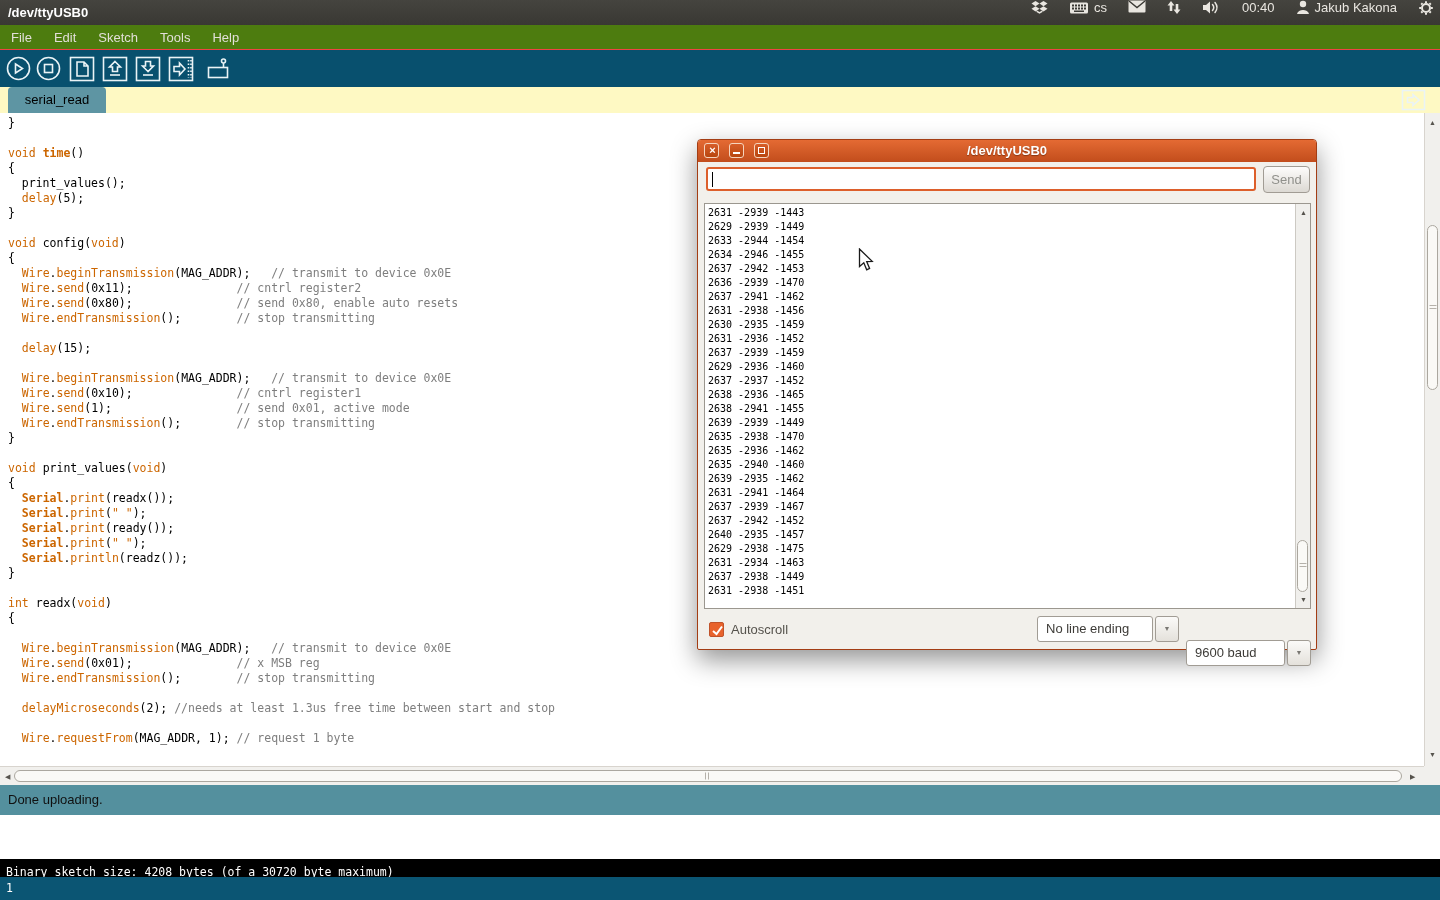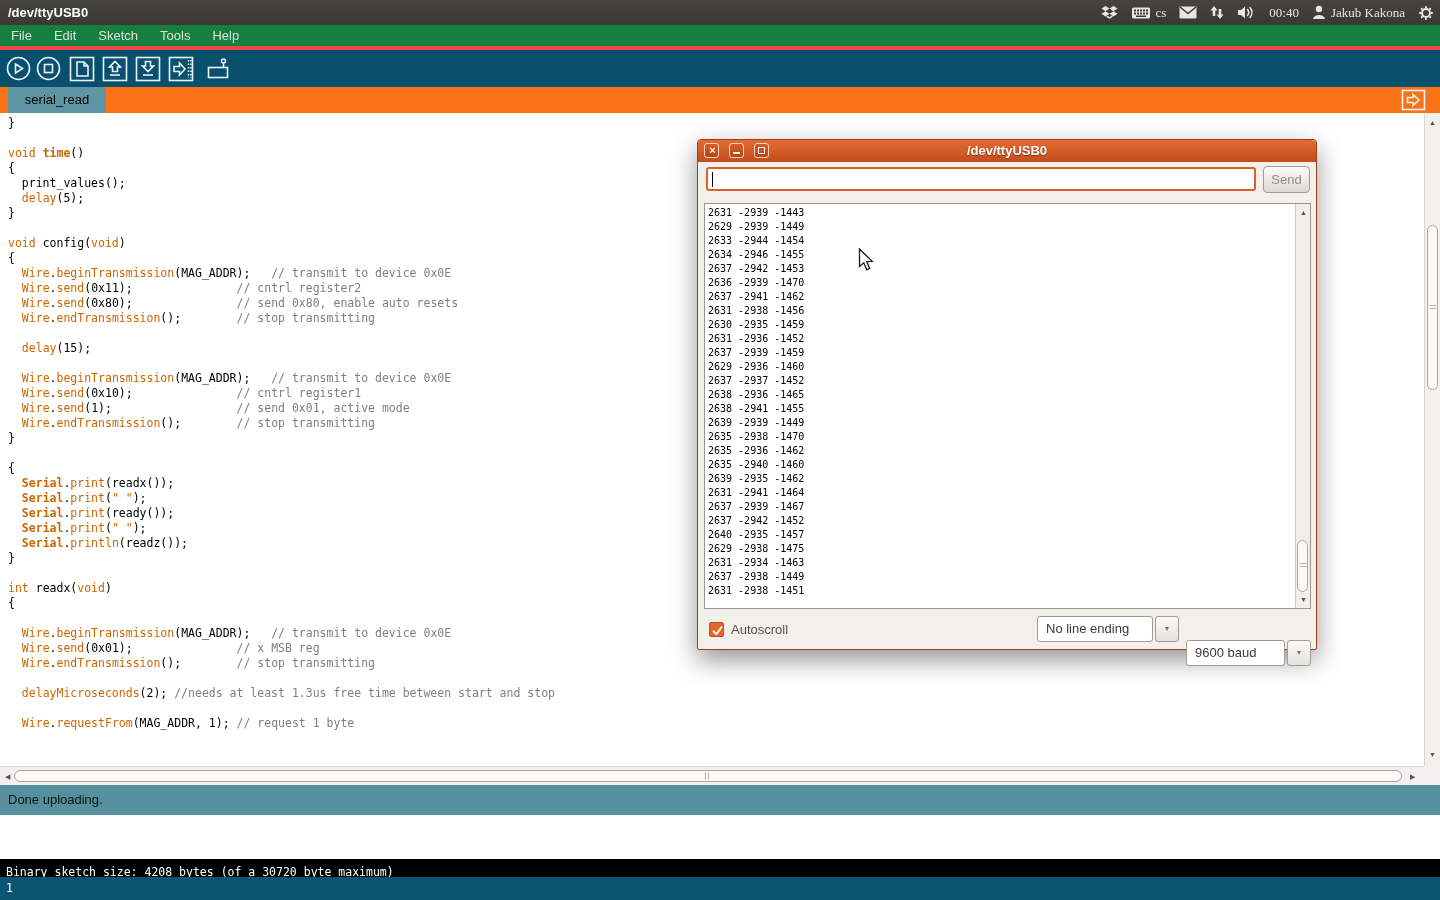--- a/index.html
+++ b/index.html
@@ -5,40 +5,40 @@
   html,body{margin:0;padding:0;background:#000;}
   *{box-sizing:border-box;}
   #screen{position:relative;width:1440px;height:900px;background:#fff;overflow:hidden;
           font-family:"Liberation Sans",sans-serif;padding-left:28px;-webkit-font-smoothing:antialiased;}
 
   
   .panel{position:absolute;left:0;top:0;width:1440px;height:25px;
          background:linear-gradient(#45443f,#393833);display:flex;align-items:center;
          color:#e9e6e0;font-size:13px;}
   .panel-title{font-weight:bold;color:#fff;margin-left:8px;}
-  .tray{position:absolute;right:6px;top:0;height:25px;display:flex;align-items:center;gap:13px;font-family:Liberation Serif, serif;}
+  .tray{position:absolute;right:6px;top:0;height:25px;display:flex;align-items:flex-start;gap:21px;}
   .tray-item{display:flex;align-items:center;gap:5px;color:#e9e6e0;}
   .tray svg{display:block;}
 
   
-  .menubar{position:absolute;left:0;top:25px;width:1440px;height:25px;background:#15803d;
-           border-bottom:4px solid #ef4444;display:flex;align-items:center;padding-left:10px;}
+  .menubar{position:absolute;left:0;top:25px;width:1440px;height:25px;background:#4d7c0f;
+           border-bottom:1px solid #ef4444;display:flex;align-items:center;padding-left:10px;}
   .menu-item{color:#e2dfd8;font-size:13px;padding:0 11px;height:25px;line-height:25px;cursor:default;}
   .menu-item:first-child{padding-left:1px;}
 
   
   .toolbar{position:absolute;left:0;top:50px;width:1440px;height:37px;background:#08506e;
            display:flex;align-items:center;padding-left:5px;}
   .tbtn{margin-right:3px;display:block;}
   .tbtn.sq{margin-left:4px;}
   .tbtn.last{margin-left:9px;}
   .tbtn svg{display:block;}
 
   
-  .tabstrip{position:absolute;left:0;top:87px;width:1440px;height:26px;background:#f97316;}
+  .tabstrip{position:absolute;left:0;top:87px;width:1440px;height:26px;background:#fef9c3;}
   .tab{position:absolute;left:8px;top:0;width:98px;height:26px;background:#5e95a3;
        border-radius:4px 4px 0 0;color:#000;font-size:13px;text-align:center;line-height:26px;}
   .monitor-toggle{position:absolute;right:14px;top:2px;}
 
   
   .editor{position:absolute;left:0;top:113px;width:1424px;height:653px;background:#fff;overflow:hidden;}
   #code-lines{position:absolute;left:8px;top:3px;font-family:"DejaVu Sans Mono",monospace;
               font-size:11.5px;color:#000;}
   .code-line{white-space:pre;height:15px;line-height:15px;}
   .tok-kw{color:#CC6600;}
@@ -279,20 +279,21 @@
         <div class="code-line">  <span class="tok-kw">Wire</span>.<span class="tok-kw">endTransmission</span>();        <span class="tok-cmt">// stop transmitting</span></div>
         <div class="code-line">&nbsp;</div>
         <div class="code-line">  <span class="tok-kw">delay</span>(15);</div>
         <div class="code-line">&nbsp;</div>
         <div class="code-line">  <span class="tok-kw">Wire</span>.<span class="tok-kw">beginTransmission</span>(MAG_ADDR);   <span class="tok-cmt">// transmit to device 0x0E</span></div>
         <div class="code-line">  <span class="tok-kw">Wire</span>.<span class="tok-kw">send</span>(0x10);               <span class="tok-cmt">// cntrl register1</span></div>
         <div class="code-line">  <span class="tok-kw">Wire</span>.<span class="tok-kw">send</span>(1);                  <span class="tok-cmt">// send 0x01, active mode</span></div>
         <div class="code-line">  <span class="tok-kw">Wire</span>.<span class="tok-kw">endTransmission</span>();        <span class="tok-cmt">// stop transmitting</span></div>
         <div class="code-line">}</div>
         <div class="code-line">&nbsp;</div>
+        <div class="code-line"><span class="tok-kw">void</span> print_values(<span class="tok-kw">void</span>)</div>
         <div class="code-line">{</div>
         <div class="code-line">  <span class="tok-kwb">Serial</span>.<span class="tok-kw">print</span>(readx());</div>
         <div class="code-line">  <span class="tok-kwb">Serial</span>.<span class="tok-kw">print</span>(<span class="tok-str">" "</span>);</div>
         <div class="code-line">  <span class="tok-kwb">Serial</span>.<span class="tok-kw">print</span>(ready());</div>
         <div class="code-line">  <span class="tok-kwb">Serial</span>.<span class="tok-kw">print</span>(<span class="tok-str">" "</span>);</div>
         <div class="code-line">  <span class="tok-kwb">Serial</span>.<span class="tok-kw">println</span>(readz());</div>
         <div class="code-line">}</div>
         <div class="code-line">&nbsp;</div>
         <div class="code-line"><span class="tok-kw">int</span> readx(<span class="tok-kw">void</span>)</div>
         <div class="code-line">{</div>

